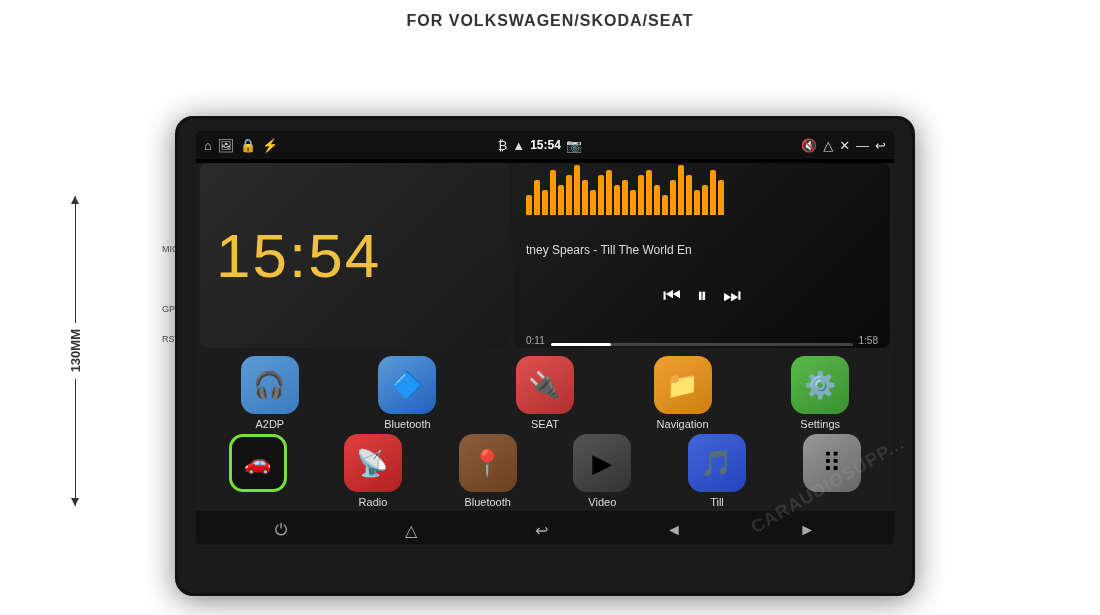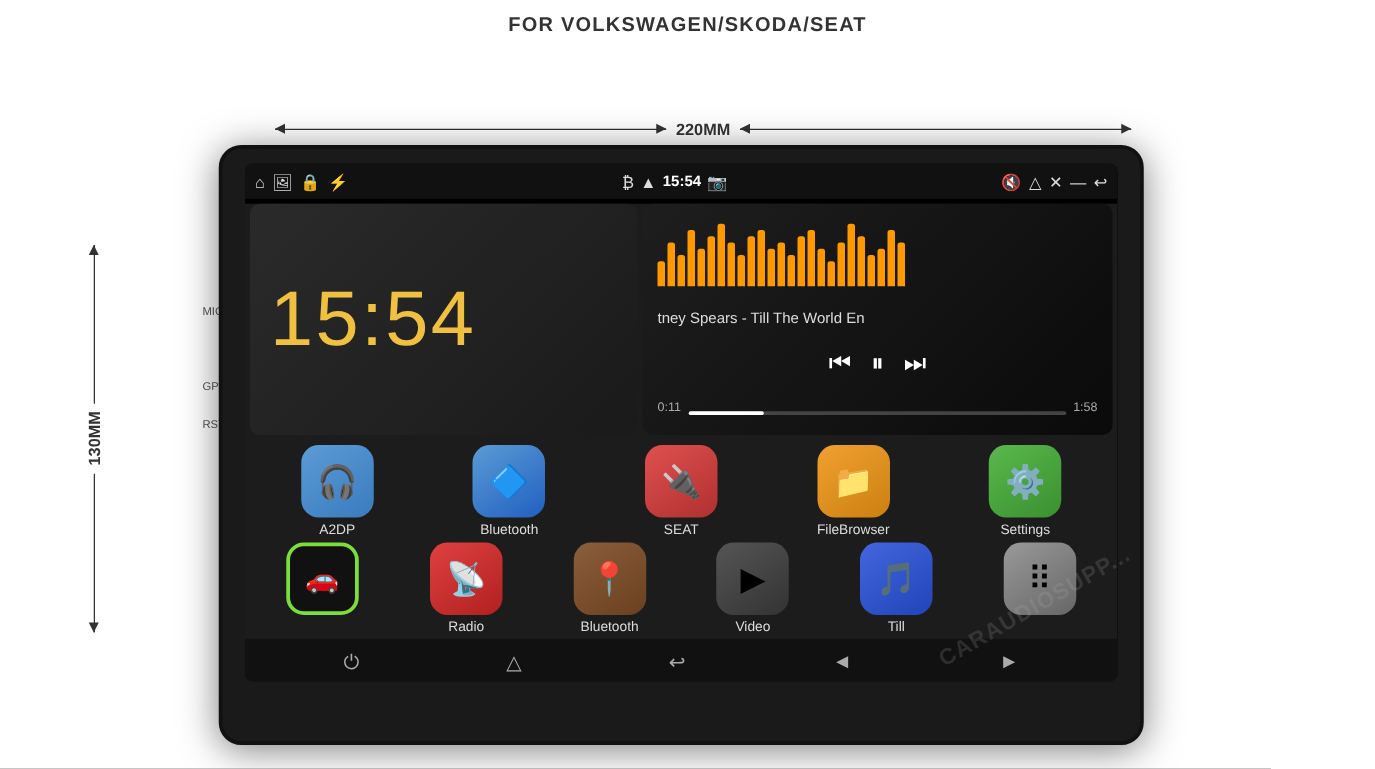--- a/index.html
+++ b/index.html
@@ -214,21 +214,21 @@
       font-size: 13px;
       color: #aaa;
       margin-top: 6px;
     }
 
     
     .music-widget {
       background: linear-gradient(135deg, #1e1e1e, #0a0a0a);
       border-radius: 8px;
       flex: 1;
-      padding: 16px 12px;
+      padding: 2px 12px;
       display: flex;
       flex-direction: column;
       justify-content: space-between;
     }
     .music-bars {
       display: flex;
       align-items: flex-end;
       gap: 2px;
       height: 50px;
     }
@@ -359,25 +359,20 @@
       padding: 0 8px 4px 8px;
     }
   </style>
 </head>
 <body>
 
 <div class="page-title">FOR VOLKSWAGEN/SKODA/SEAT</div>
 
 <div class="outer-container">
 
-  <div class="arrow-220mm">
-    <div class="line"></div>
-    <span class="label">220MM</span>
-    <div class="line"></div>
-  </div>
 
   <div class="arrow-130mm">
     <div class="vline"></div>
     <span class="label">130MM</span>
     <div class="vline"></div>
   </div>
 
   <div class="side-label mic">MIC</div>
   <div class="side-label gps">GPS</div>
   <div class="side-label rst">RST</div>
@@ -468,21 +463,21 @@
             <div class="app-icon-wrap">
               <div class="app-icon app-bluetooth">🔷</div>
               <div class="app-label">Bluetooth</div>
             </div>
             <div class="app-icon-wrap">
               <div class="app-icon app-avin">🔌</div>
               <div class="app-label">SEAT</div>
             </div>
             <div class="app-icon-wrap">
               <div class="app-icon app-filebrowser">📁</div>
-              <div class="app-label">FileBrowser</div>
+              <div class="app-label">Navigation</div>
             </div>
             <div class="app-icon-wrap">
               <div class="app-icon app-settings">⚙️</div>
               <div class="app-label">Settings</div>
             </div>
           </div>
 
         <div class="app-grid-row2" id="app-grid-row2">
             <div class="app-icon-wrap">
               <div class="app-icon app-car" style="font-size: 22px; color: rgb(255, 255, 255);">🚗</div>

